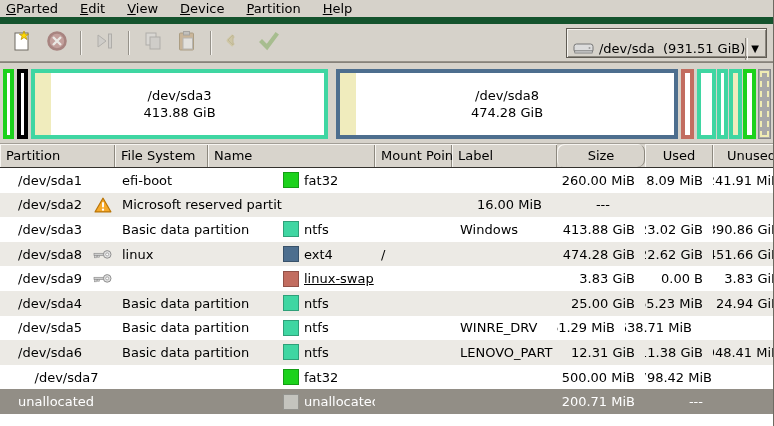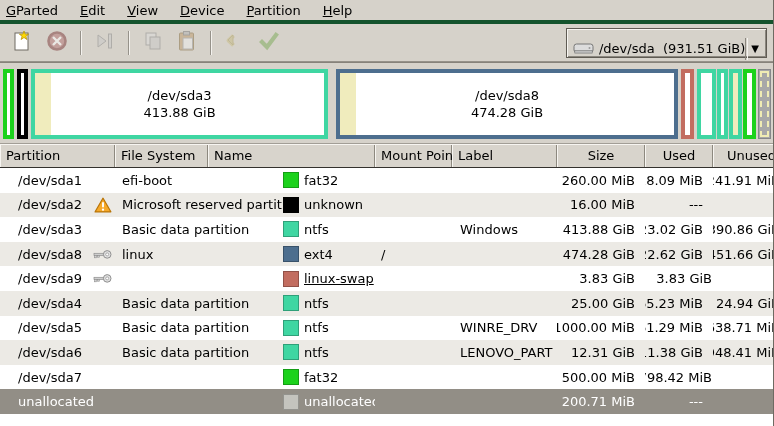--- a/index.html
+++ b/index.html
@@ -5,21 +5,21 @@
   * { margin:0; padding:0; box-sizing:border-box; }
   html,body { background:#fff; }
   #window {
     position:relative; width:774px; height:426px; overflow:hidden;
     font-family:"DejaVu Sans","Liberation Sans",sans-serif; font-size:13px; color:#000;
     background:#fff; border-right:1px solid #6e6a62;
   }
   
   #menubar {
     position:absolute; left:0; top:0; width:100%; height:24px;
-    background:#d6d2ca; border-bottom:4px solid #14532d;
+    background:#d6d2ca; border-bottom:7px solid #14532d;
     display:flex; align-items:center;
   }
   .menu-item { padding:3px 11px; cursor:default; }
   .menu-item:first-child { padding-left:6px; }
   .menu-item u { text-decoration:underline; }
   
   #toolbar {
     position:absolute; left:0; top:24px; width:100%; height:38px;
     background:#d6d2ca; border-bottom:1px solid #96928a;
     display:flex; align-items:center; padding:0 6px;
@@ -186,21 +186,21 @@
         <div class="dash"></div>
       </div>
     </div>
 
   <div id="table-header">
       <div class="hcell" style="width: 115px;">Partition</div>
       <div class="hcell" style="width: 93px;">File System</div>
       <div class="hcell" style="width: 167px;">Name</div>
       <div class="hcell" style="width: 77px;">Mount Point</div>
       <div class="hcell" style="width: 105px; text-align: center;">Label</div>
-      <div class="hcell center" style="width: 88px;">Size</div>
+      <div class="hcell center" style="width: 88px; border-radius: 7px;">Size</div>
       <div class="hcell center" style="width: 68px;">Used</div>
       <div class="hcell center" style="width: 77px;">Unused</div>
     </div>
   <div id="table-body">
       <div class="trow">
         <div class="tcell cell-partition" style="width: 115px;">
           <span>/dev/sda1</span>
         </div>
         <div class="tcell cell-name" style="width: 167px;">efi-boot</div>
         <div class="tcell cell-fs" style="width: 93px;">
@@ -218,24 +218,20 @@
           <span>/dev/sda2</span>
           <span class="picon">
             <svg width="18" height="16" viewBox="0 0 17 15">
               <path d="M8.5 1 L16 14 L1 14 Z" fill="#f7a928" stroke="#b97508" stroke-linejoin="round"></path>
               <rect x="7.6" y="4.6" width="1.8" height="5.2" rx="0.9" fill="#fff"></rect>
               <circle cx="8.5" cy="11.9" r="1.1" fill="#fff"></circle>
             </svg>
           </span>
         </div>
         <div class="tcell cell-name" style="width: 167px;">Microsoft reserved partition</div>
-        <div class="tcell cell-fs" style="width: 93px;">
-          <span class="fs-swatch" style="background: rgb(0, 0, 0);"></span>
-          <span>unknown</span>
-        </div>
         <div class="tcell cell-mount" style="width: 77px;"></div>
         <div class="tcell cell-label" style="width: 105px;"></div>
         <div class="tcell num" style="width: 88px;">16.00 MiB</div>
         <div class="tcell num" style="width: 68px;">---</div>
         <div class="tcell num" style="width: 77px;"></div>
       </div>
       <div class="trow">
         <div class="tcell cell-partition" style="width: 115px;">
           <span>/dev/sda3</span>
         </div>
@@ -288,20 +284,21 @@
           </span>
         </div>
         <div class="tcell cell-name" style="width: 167px;"></div>
         <div class="tcell cell-fs" style="width: 93px; text-decoration: underline;">
           <span class="fs-swatch" style="background: rgb(194, 109, 96);"></span>
           <span>linux-swap</span>
         </div>
         <div class="tcell cell-mount" style="width: 77px;"></div>
         <div class="tcell cell-label" style="width: 105px;"></div>
         <div class="tcell num" style="width: 88px;">3.83 GiB</div>
+        <div class="tcell num" style="width: 68px;">0.00 B</div>
         <div class="tcell num" style="width: 77px;">3.83 GiB</div>
       </div>
       <div class="trow alt">
         <div class="tcell cell-partition" style="width: 115px;">
           <span>/dev/sda4</span>
         </div>
         <div class="tcell cell-name" style="width: 167px;">Basic data partition</div>
         <div class="tcell cell-fs" style="width: 93px;">
           <span class="fs-swatch" style="background: rgb(63, 214, 162);"></span>
           <span>ntfs</span>
@@ -316,41 +313,40 @@
         <div class="tcell cell-partition" style="width: 115px; text-align: center;">
           <span>/dev/sda5</span>
         </div>
         <div class="tcell cell-name" style="width: 167px;">Basic data partition</div>
         <div class="tcell cell-fs" style="width: 93px;">
           <span class="fs-swatch" style="background: rgb(63, 214, 162);"></span>
           <span>ntfs</span>
         </div>
         <div class="tcell cell-mount" style="width: 77px;"></div>
         <div class="tcell cell-label" style="width: 105px;">WINRE_DRV</div>
-        <div class="tcell num" style="width: 88px;">1000.00 MiB</div>
         <div class="tcell num" style="width: 68px;">361.29 MiB</div>
         <div class="tcell num" style="width: 77px;">638.71 MiB</div>
       </div>
       <div class="trow alt">
         <div class="tcell cell-partition" style="width: 115px;">
           <span>/dev/sda6</span>
         </div>
         <div class="tcell cell-name" style="width: 167px;">Basic data partition</div>
         <div class="tcell cell-fs" style="width: 93px;">
           <span class="fs-swatch" style="background: rgb(63, 214, 162);"></span>
           <span>ntfs</span>
         </div>
         <div class="tcell cell-mount" style="width: 77px;"></div>
         <div class="tcell cell-label" style="width: 105px;">LENOVO_PART</div>
         <div class="tcell num" style="width: 88px;">12.31 GiB</div>
         <div class="tcell num" style="width: 68px;">11.38 GiB</div>
         <div class="tcell num" style="width: 77px;">948.41 MiB</div>
       </div>
       <div class="trow">
-        <div class="tcell cell-partition" style="width: 115px;">
+        <div class="tcell cell-partition" style="width: 115px; justify-content: center;">
           <span>/dev/sda7</span>
         </div>
         <div class="tcell cell-name" style="width: 167px;"></div>
         <div class="tcell cell-fs" style="width: 93px;">
           <span class="fs-swatch" style="background: rgb(28, 210, 28);"></span>
           <span>fat32</span>
         </div>
         <div class="tcell cell-mount" style="width: 77px;"></div>
         <div class="tcell cell-label" style="width: 105px;"></div>
         <div class="tcell num" style="width: 88px;">500.00 MiB</div>

